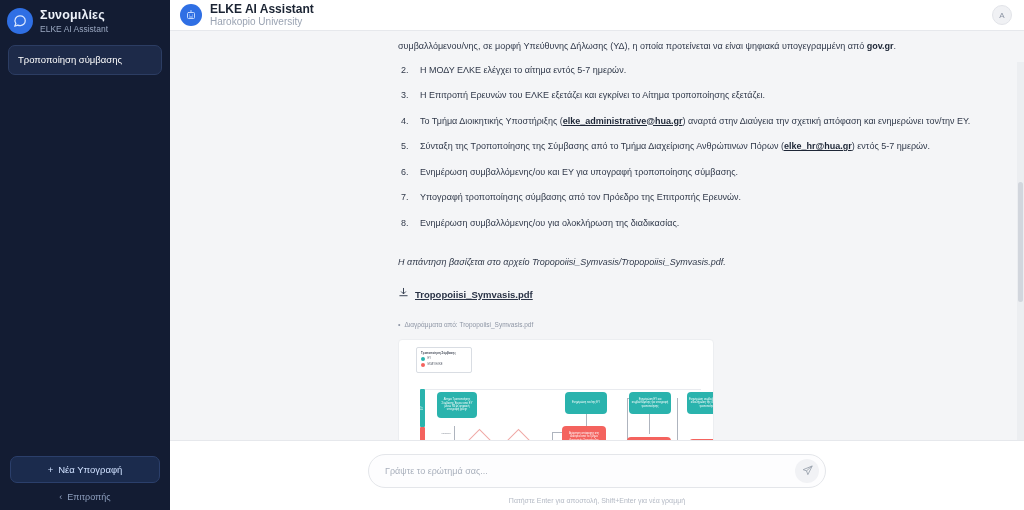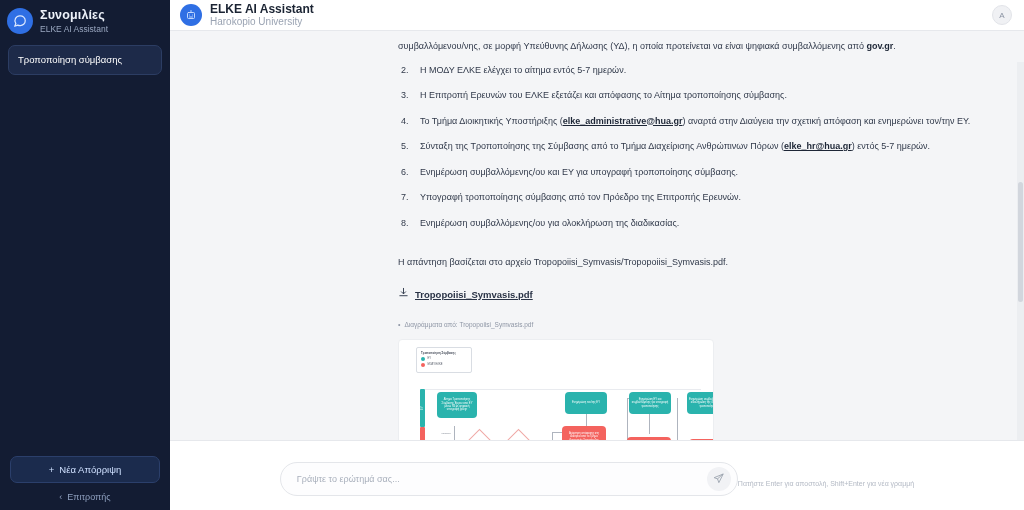--- a/index.html
+++ b/index.html
@@ -115,21 +115,21 @@
     position: relative; padding-left: 22px;
     margin-bottom: 10px;
   }
   ol.steps li::before {
     content: counter(st) ".";
     position: absolute; left: 3px; top: 0;
     color: #30394a;
   }
   .b { font-weight: bold; color: #1d2636; }
   .lnk { font-weight: bold; color: #1d2636; }
-  p.source { margin-top: 24px; }
+  p.source { margin-top: 24px; font-style: italic; }
 
   .dl {
     display: inline-flex; gap: 6px;
     margin-top: 16px; font-size: 9.5px; font-weight: bold;
     color: #2a3346;
   }
   .dl svg { display: block; }
   .diagcap {
     font-size: 6.5px; color: #8e96a5; margin-top: 9px;
     display: flex; align-items: center; gap: 4px;
@@ -187,21 +187,21 @@
   }
   .edge { position: absolute; background: #aeb4be; }
   .elbl { position: absolute; font-size: 2.4px; color: #777e8a; }
   .hline { position: absolute; left: 26px; right: 12px; background: #e9ebef; height: 1px; }
 
   
   .composer {
     height: 70px; background: #ffffff;
     border-top: 1px solid #e6e8ec;
     flex-shrink: 0;
-    display: flex; flex-direction: row; align-items: center;
+    display: flex; flex-direction: column; align-items: center;
     justify-content: center;
     padding-top: 6px;
   }
   .inputwrap {
     width: 458px; height: 34px;
     background: #fdfdfe; border: 1px solid #e4e6ea;
     border-radius: 18px;
     display: flex; align-items: center;
     padding: 0 6px 0 16px;
   }
@@ -249,21 +249,21 @@
       </div>
     </div>
 
     <nav class="sb-list">
       <div class="sb-item active">Τροποποίηση σύμβασης</div>
     </nav>
 
     <div class="sb-footer">
       <button class="sb-new">
         <span>+</span>
-        <span>Νέα Απόρριψη</span>
+        <span>Νέα Υπογραφή</span>
       </button>
       <div class="sb-collapse">
         <span>‹</span>
         <span>Επιτροπής</span>
       </div>
     </div>
   </aside>
 
   <section class="main">
 
@@ -280,26 +280,26 @@
       </div>
       <div class="tb-avatar">A</div>
     </header>
 
     <div class="convo">
       <div class="msg">
         <div class="msg-inner">
 
           <p class="tail">
             <span>συμβαλλόμενου/νης, σε μορφή Υπεύθυνης Δήλωσης (ΥΔ), η οποία προτείνεται να είναι ψηφιακά</span>
-            <span>συμβαλλόμενης από </span><span class="b">gov.gr</span><span>.</span>
+            <span>υπογεγραμμένη από </span><span class="b">gov.gr</span><span>.</span>
           </p>
 
           <ol class="steps">
             <li><span>Η ΜΟΔΥ ΕΛΚΕ ελέγχει το αίτημα εντός 5-7 ημερών.</span></li>
-            <li><span>Η Επιτροπή Ερευνών του ΕΛΚΕ εξετάζει και απόφασης το Αίτημα τροποποίησης σύμβασης.</span></li>
+            <li><span>Η Επιτροπή Ερευνών του ΕΛΚΕ εξετάζει και εγκρίνει το Αίτημα τροποποίησης εξετάζει.</span></li>
             <li>
               <span>Το Τμήμα Διοικητικής Υποστήριξης (</span><a class="lnk" href="#">elke_administrative@hua.gr</a><span>) αναρτά στην Διαύγεια την σχετική απόφαση και ενημερώνει τον/την ΕΥ.</span>
             </li>
             <li>
               <span>Σύνταξη της Τροποποίησης της Σύμβασης από το Τμήμα Διαχείρισης Ανθρώπινων Πόρων (</span><a class="lnk" href="#">elke_hr@hua.gr</a><span>) εντός 5-7 ημερών.</span>
             </li>
             <li><span>Ενημέρωση συμβαλλόμενης/ου και ΕΥ για υπογραφή τροποποίησης σύμβασης.</span></li>
             <li><span>Υπογραφή τροποποίησης σύμβασης από τον Πρόεδρο της Επιτροπής Ερευνών.</span></li>
             <li><span>Ενημέρωση συμβαλλόμενης/ου για ολοκλήρωση της διαδικασίας.</span></li>
           </ol>

